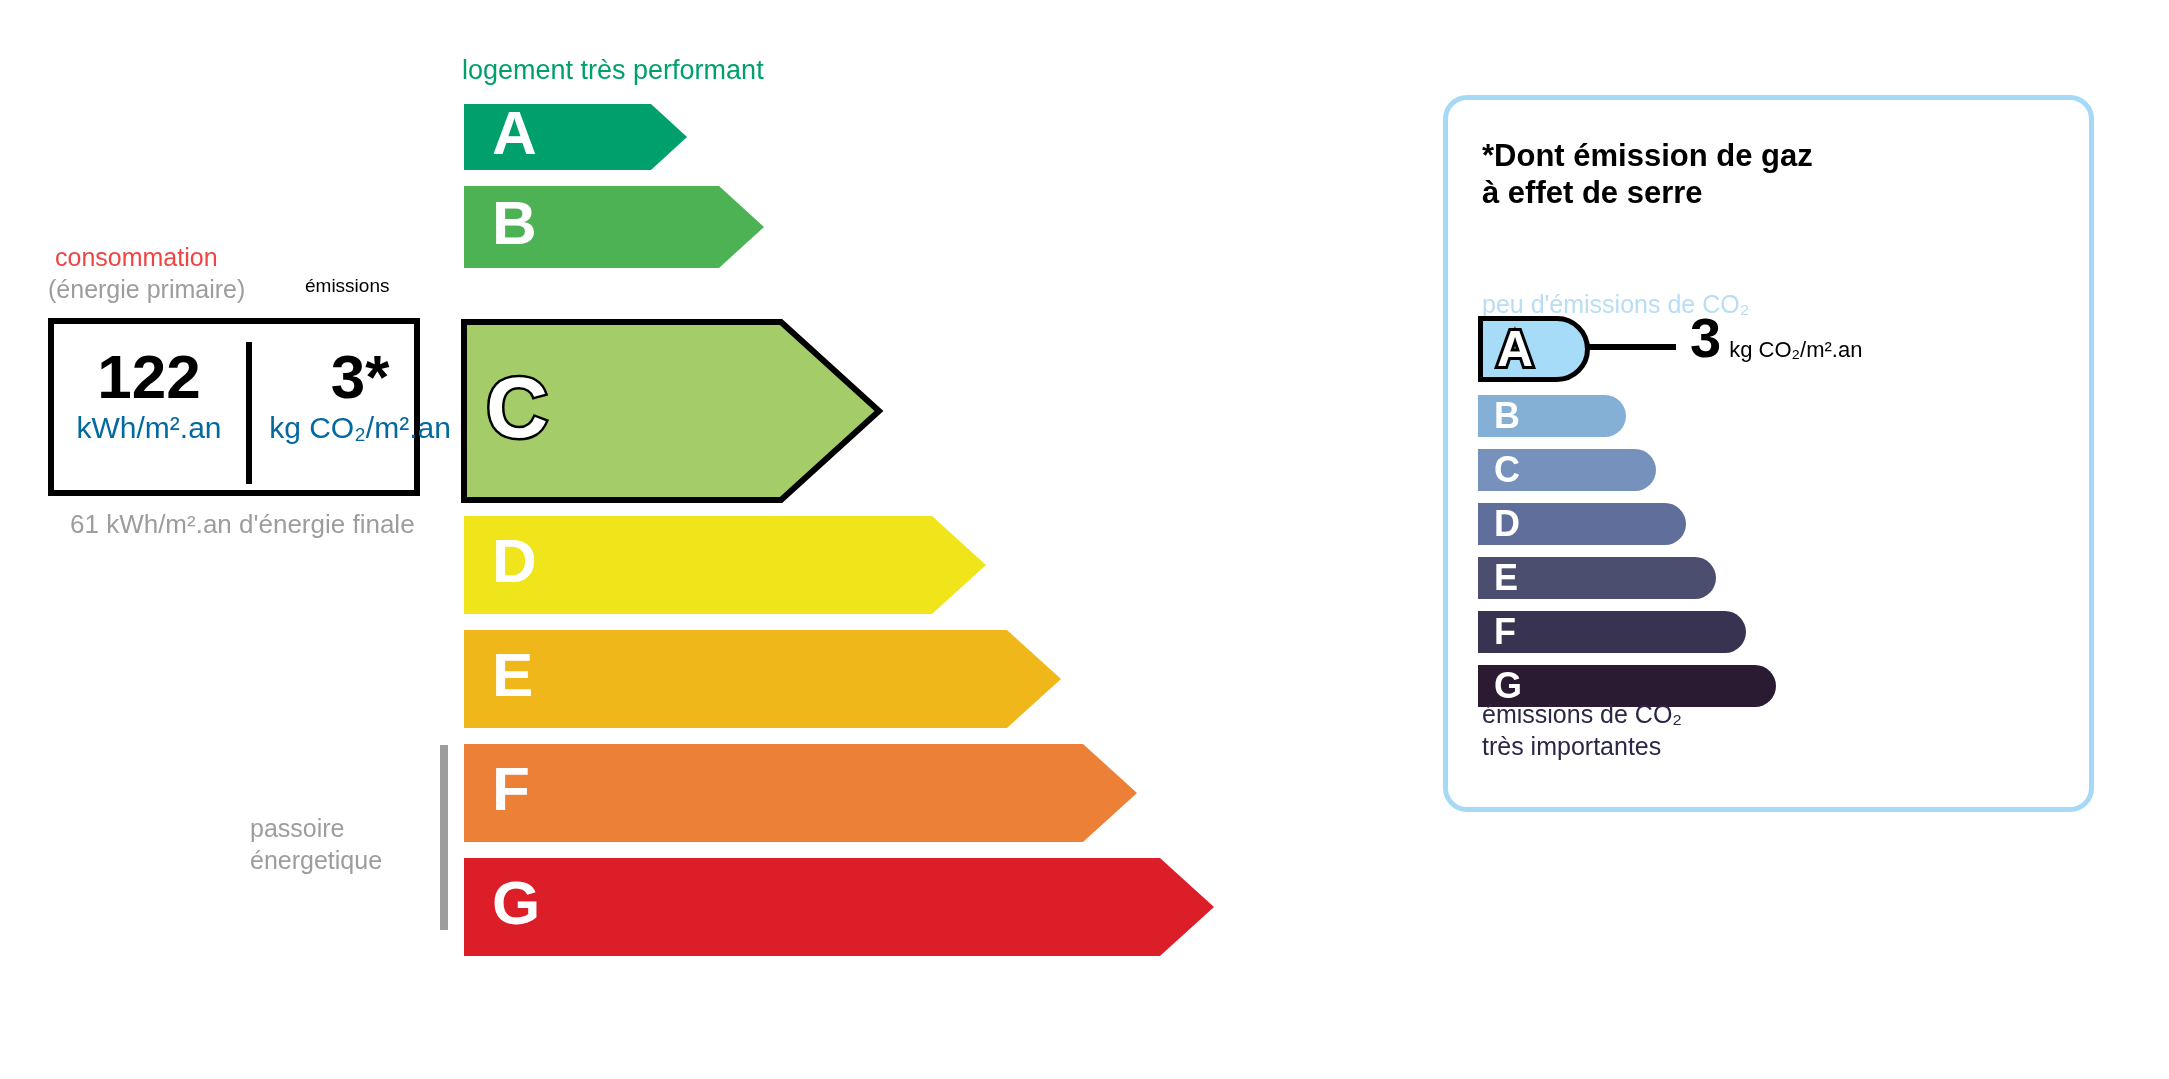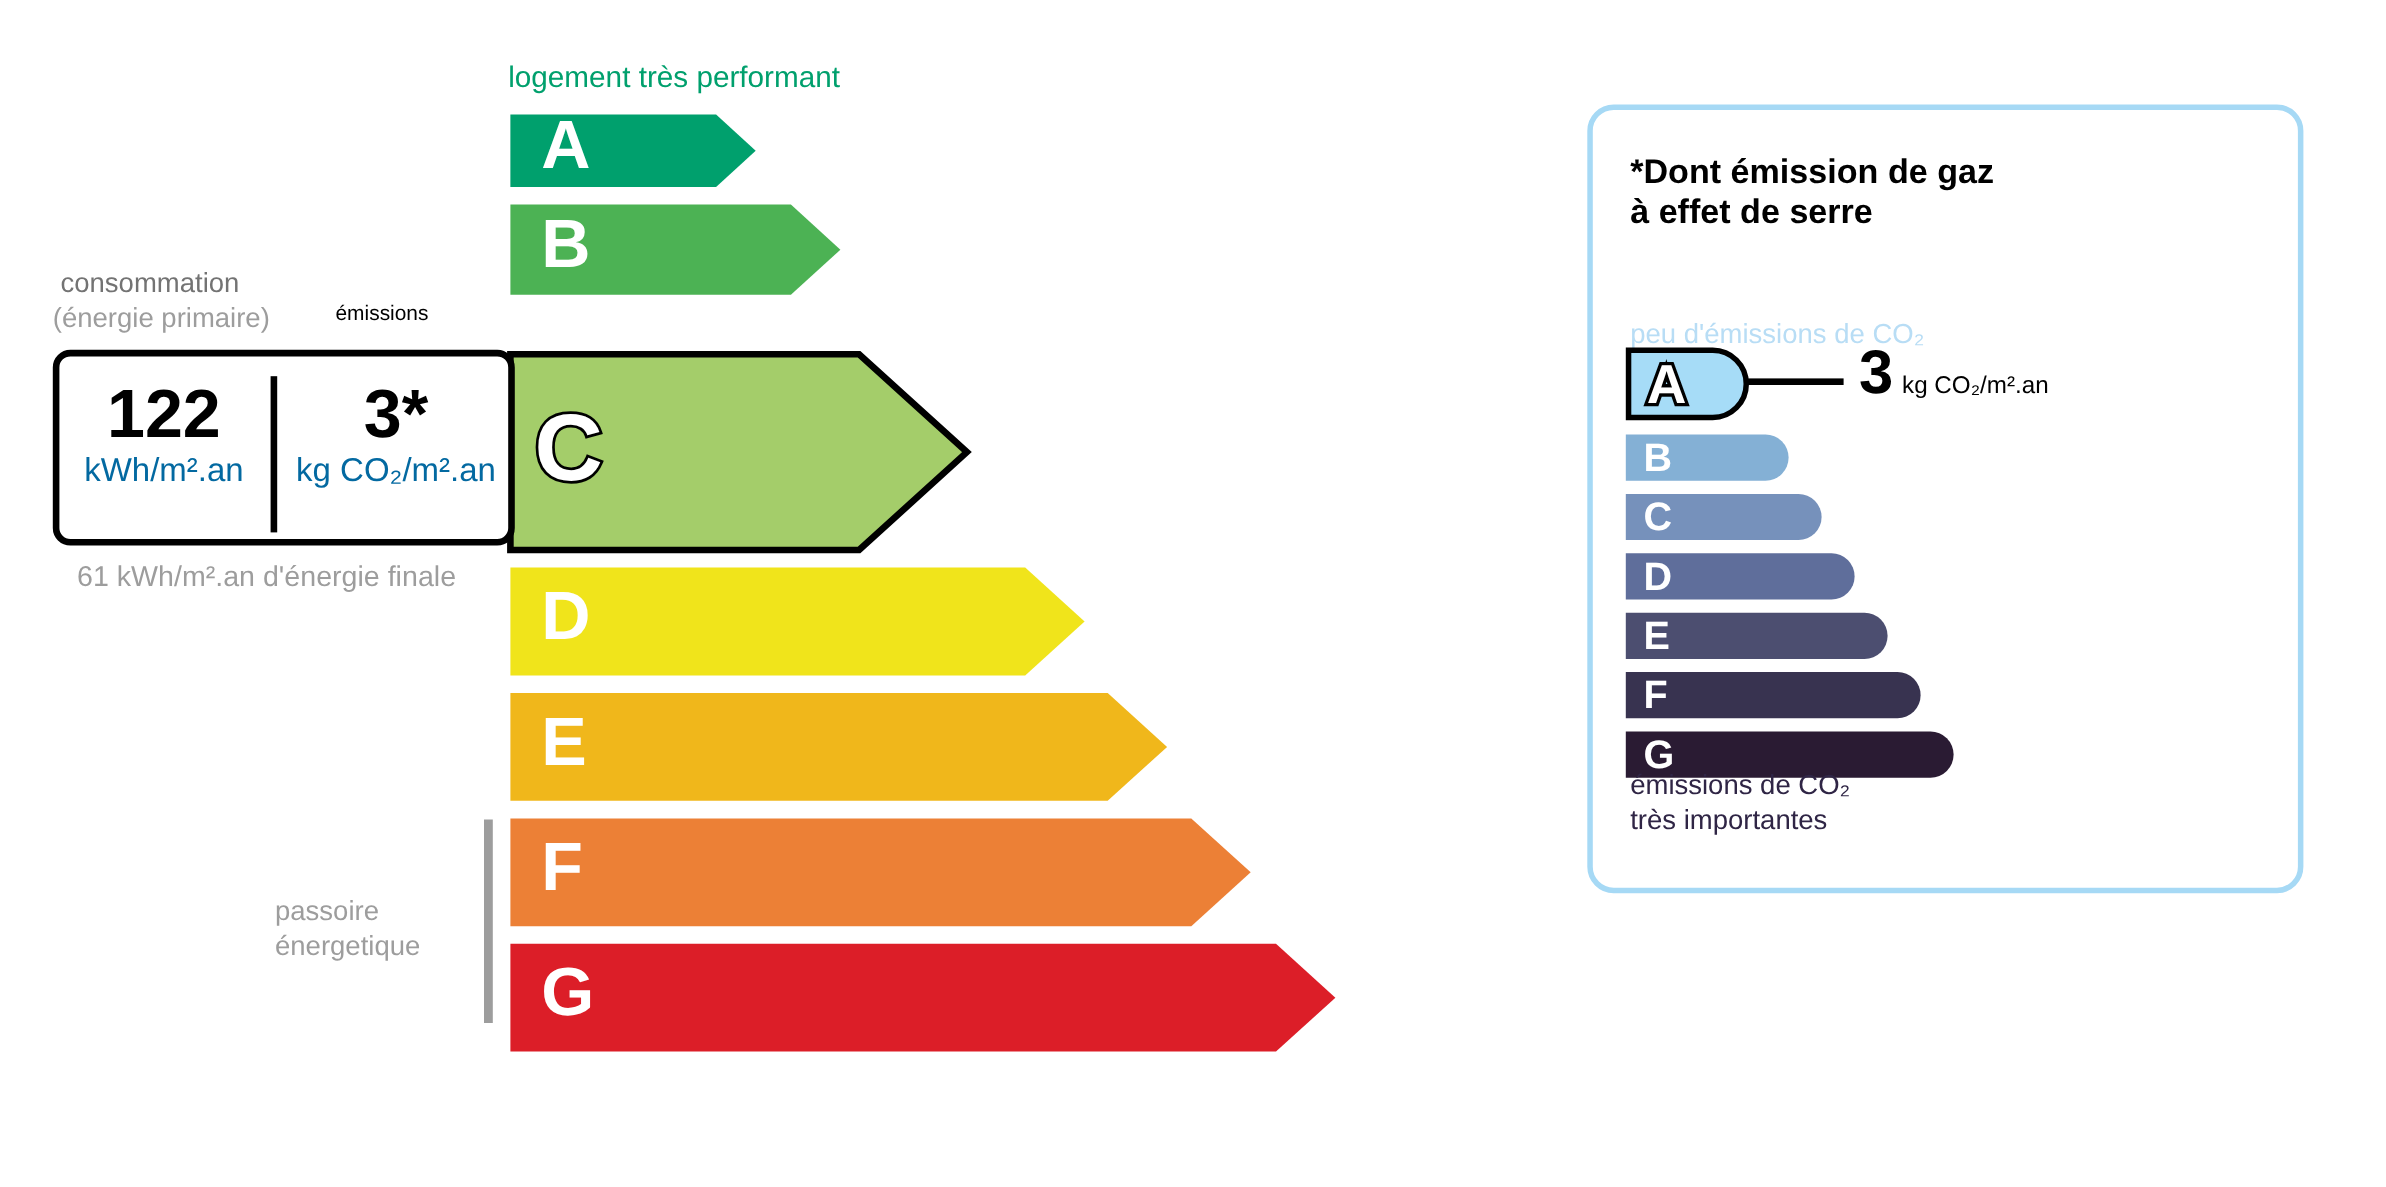--- a/index.html
+++ b/index.html
@@ -40,38 +40,38 @@
     color: #ffffff;
     -webkit-text-stroke: 5px #000000;
     paint-order: stroke fill;
     font-size: 86px;
     left: 26px;
   }
 
   
   #consumption-box {
     position: absolute; left: 48px; top: 318px;
-    width: 420px; height: 178px;
-    border: 6px solid #000000; border-radius: 16px;
+    width: 372px; height: 178px;
+    border: 6px solid #000000; border-radius: 0;
     background: #ffffff;
     display: flex; align-items: center;
   }
   #consumption-box .divider {
     position: absolute; left: 192px; top: 18px;
     width: 6px; height: 142px; background: #000000;
   }
   .metric { position: absolute; text-align: center; }
   #metric-primary { left: 0; top: 20px; width: 190px; }
   #metric-emission { left: 198px; top: 20px; width: 216px; }
   .metric .value { font-size: 62px; font-weight: bold; color: #000; line-height: 1.05; }
   .metric .unit { font-size: 30px; color: #0369a1; margin-top: 2px; }
 
   #label-consommation {
     position: absolute; left: 55px; top: 243px;
-    font-size: 25px; color: #737373; white-space: nowrap;
+    font-size: 25px; color: #ef4444; white-space: nowrap;
   }
   #label-energie-primaire {
     position: absolute; left: 36px; top: 275px;
     font-size: 25px; color: #9d9d9d; white-space: nowrap; margin-left: 12px;
   }
   #label-emissions {
     position: absolute; left: 305px; top: 275px;
     font-size: 19px; color: #000; white-space: nowrap;
   }
   #final-energy {

